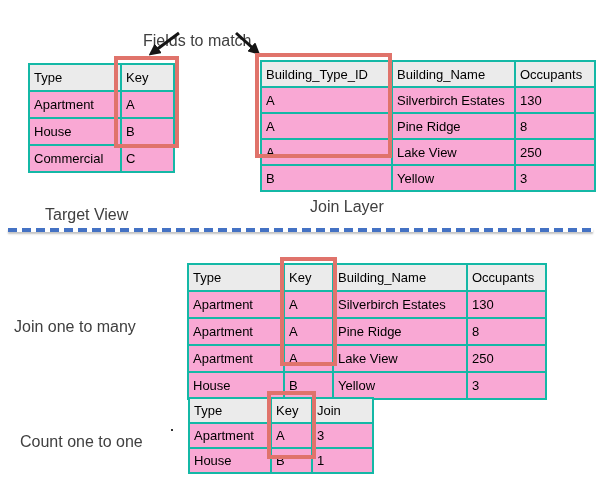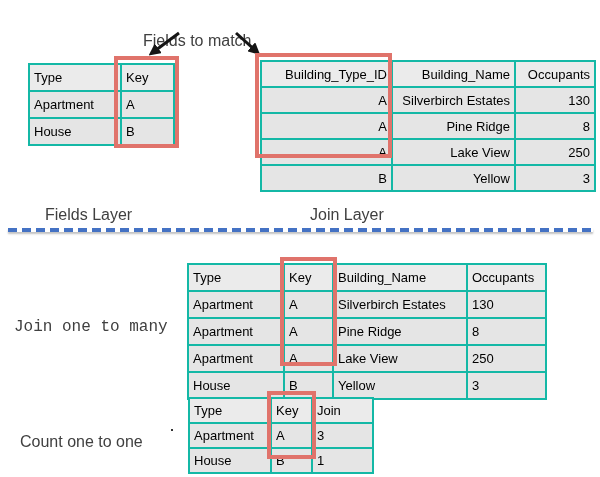--- a/index.html
+++ b/index.html
@@ -28,24 +28,24 @@
   }
   table.dtable th, table.dtable td {
     border: 2px solid #14b8a6;
     padding: 4px 4px;
     text-align: left;
     font-weight: normal;
     white-space: nowrap;
     overflow: hidden;
   }
   table.dtable th { background: #ebebeb; }
-  table.dtable td { background: #e5e5e5; }
+  table.dtable td { background: #f9a8d4; }
 
   #target-table th, #target-table td { height: 17px; }
-  #join-table th, #join-table td { height: 16px; text-align: right; }
+  #join-table th, #join-table td { height: 16px; }
   #many-table th, #many-table td { height: 17px; }
   #one-table th, #one-table td { height: 15px; }
 
   .key-highlight {
     position: absolute;
     border: 4px solid #e0736b;
     background: transparent;
     pointer-events: none;
   }
 
@@ -94,24 +94,28 @@
     </thead>
     <tbody>
       <tr>
         <td>Apartment</td>
         <td>A</td>
       </tr>
       <tr>
         <td>House</td>
         <td>B</td>
       </tr>
+      <tr>
+        <td>Commercial</td>
+        <td>C</td>
+      </tr>
     </tbody>
   </table>
 <div class="key-highlight" style="left:114px; top:56px; width:57px; height:84px;"></div>
-<div class="abs caption" style="left:45px; top:184px;">Fields Layer</div>
+<div class="abs caption" style="left:45px; top:184px;">Target View</div>
 
 <table id="join-table" class="dtable abs" style="left:260px; top:60px;">
     <colgroup>
       <col style="width: 131px;">
       <col style="width: 123px;">
       <col style="width: 80px;">
     </colgroup>
     <thead>
       <tr>
         <th>Building_Type_ID</th>
@@ -136,25 +140,25 @@
         <td>250</td>
       </tr>
       <tr>
         <td>B</td>
         <td>Yellow</td>
         <td>3</td>
       </tr>
     </tbody>
   </table>
 <div class="key-highlight" style="left:255px; top:53px; width:129px; height:97px;"></div>
-<div class="abs caption" style="left:310px; top:184px;">Join Layer</div>
+<div class="abs caption" style="left:310px; top:176px;">Join Layer</div>
 
 <div class="divider"></div>
 
-<div class="abs caption" style="left:14px; top:296px;font-family:Liberation Mono, monospace;">Join one to many</div>
+<div class="abs caption" style="left:14px; top:296px;">Join one to many</div>
 <table id="many-table" class="dtable abs" style="left:187px; top:263px;">
     <colgroup>
       <col style="width: 96px;">
       <col style="width: 49px;">
       <col style="width: 134px;">
       <col style="width: 79px;">
     </colgroup>
     <thead>
       <tr>
         <th>Type</th>

